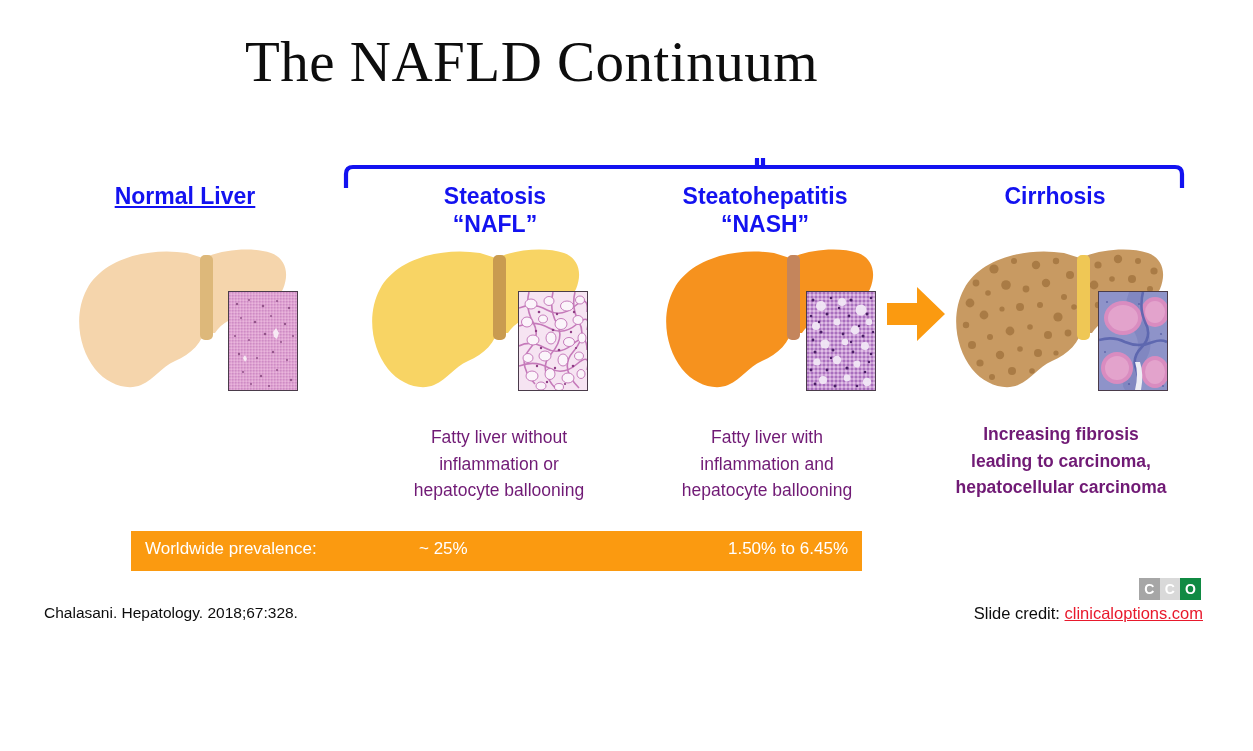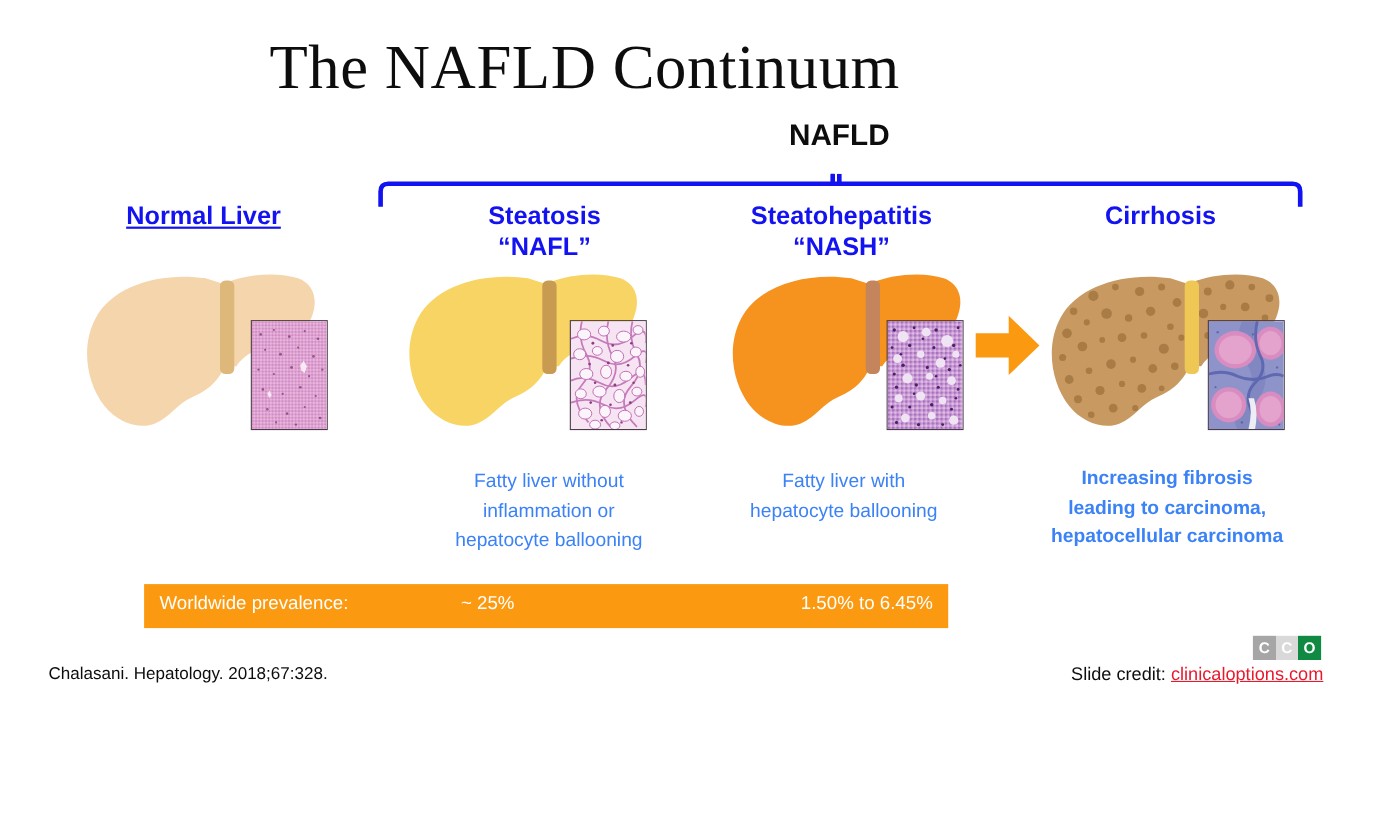--- a/index.html
+++ b/index.html
@@ -75,21 +75,21 @@
   #histo-nash      { left: 806px; top: 291px; }
   #histo-cirrhosis { left: 1098px; top: 291px; }
 
   
   #arrow { left: 885px; top: 285px; width: 62px; height: 58px; }
 
   
   .caption {
     text-align: center;
     font-size: 17.5px;
-    color: #3b82f6;
+    color: #701a75;
     line-height: 1.52;
   }
   .caption.bold { font-weight: bold; }
   #cap-steatosis { left: 378px; top: 424px; width: 242px; }
   #cap-nash      { left: 646px; top: 424px; width: 242px; }
   #cap-cirrhosis { left: 928px; top: 421px; width: 266px; }
 
   
   #prev-bar {
     left: 131px; top: 531px; width: 731px; height: 40px;
@@ -134,21 +134,20 @@
   #cco-logo .t2 { background: #D9D9D9; }
   #cco-logo .t3 { background: #108A43; }
 </style>
 </head>
 <body>
 
 <div id="slide">
 
   <div class="abs" id="title">The NAFLD Continuum</div>
 
-  <div class="abs" id="nafld-label">NAFLD</div>
 
   <div class="abs" id="bracket">
     <svg width="848" height="34" viewBox="0 0 848 34" xmlns="http://www.w3.org/2000/svg">
       <path d="M 6 30 L 6 16 Q 6 9 13 9 L 417 9 L 417 1 L 417 9 L 835 9 Q 842 9 842 16 L 842 30" fill="none" stroke="#1312F0" stroke-width="4.2" stroke-linecap="butt" stroke-linejoin="round"></path>
       <path d="M 423 9 L 423 0" fill="none" stroke="#1312F0" stroke-width="4.2"></path>
     </svg>
   </div>
 
   <div class="abs col-head" id="head-normal">
     <div>Normal Liver</div>
@@ -462,20 +461,21 @@
     </svg>
   </div>
 
   <div class="abs caption" id="cap-steatosis">
     <div>Fatty liver without</div>
     <div>inflammation or</div>
     <div>hepatocyte ballooning</div>
   </div>
   <div class="abs caption" id="cap-nash">
     <div>Fatty liver with</div>
+    <div>inflammation and</div>
     <div>hepatocyte ballooning</div>
   </div>
   <div class="abs caption bold" id="cap-cirrhosis">
     <div>Increasing fibrosis</div>
     <div>leading to carcinoma,</div>
     <div>hepatocellular carcinoma</div>
   </div>
 
   <div class="abs" id="prev-bar">
     <span class="cell" id="prev-label">Worldwide prevalence:</span>

